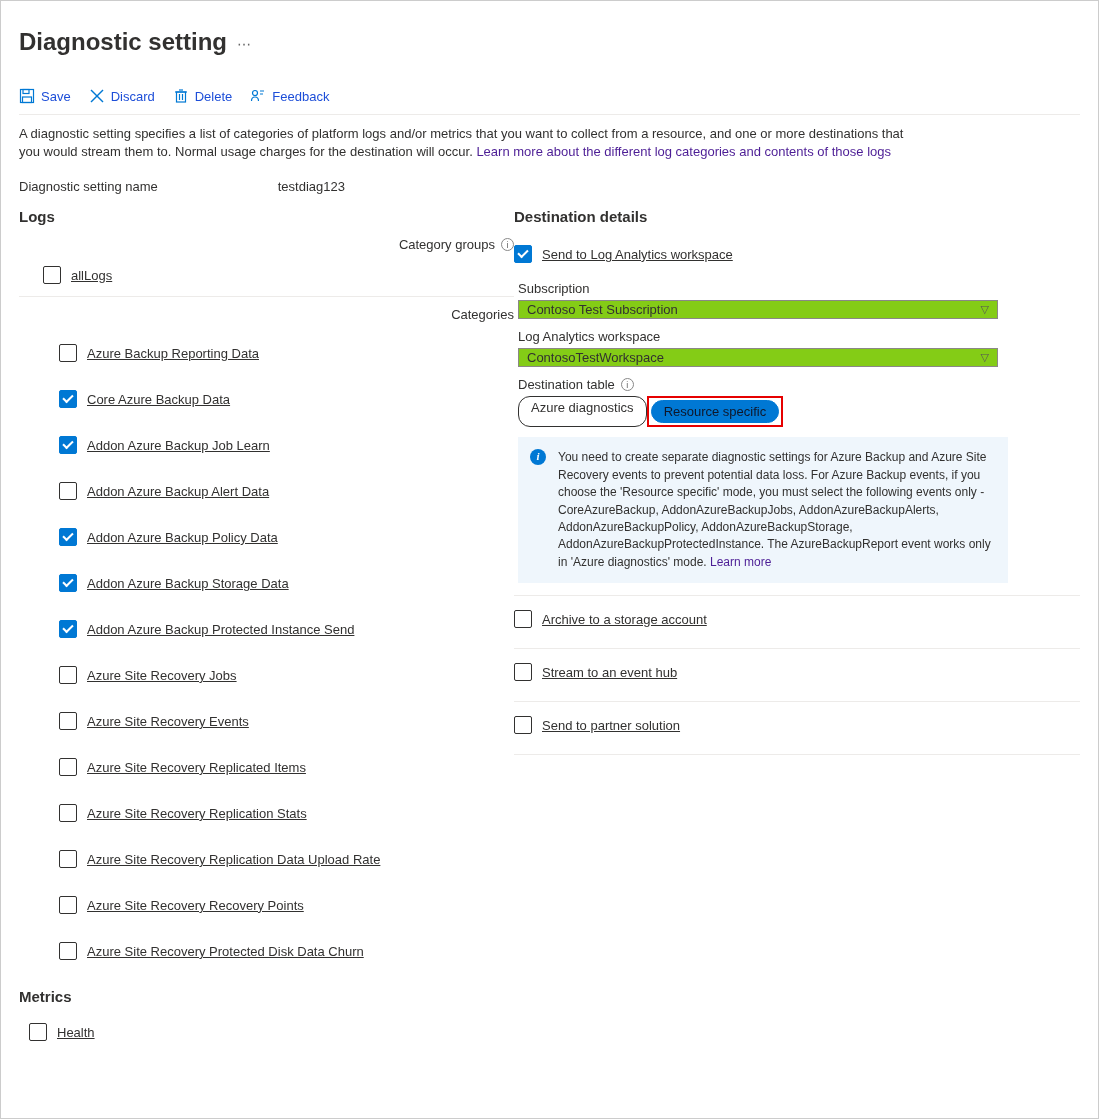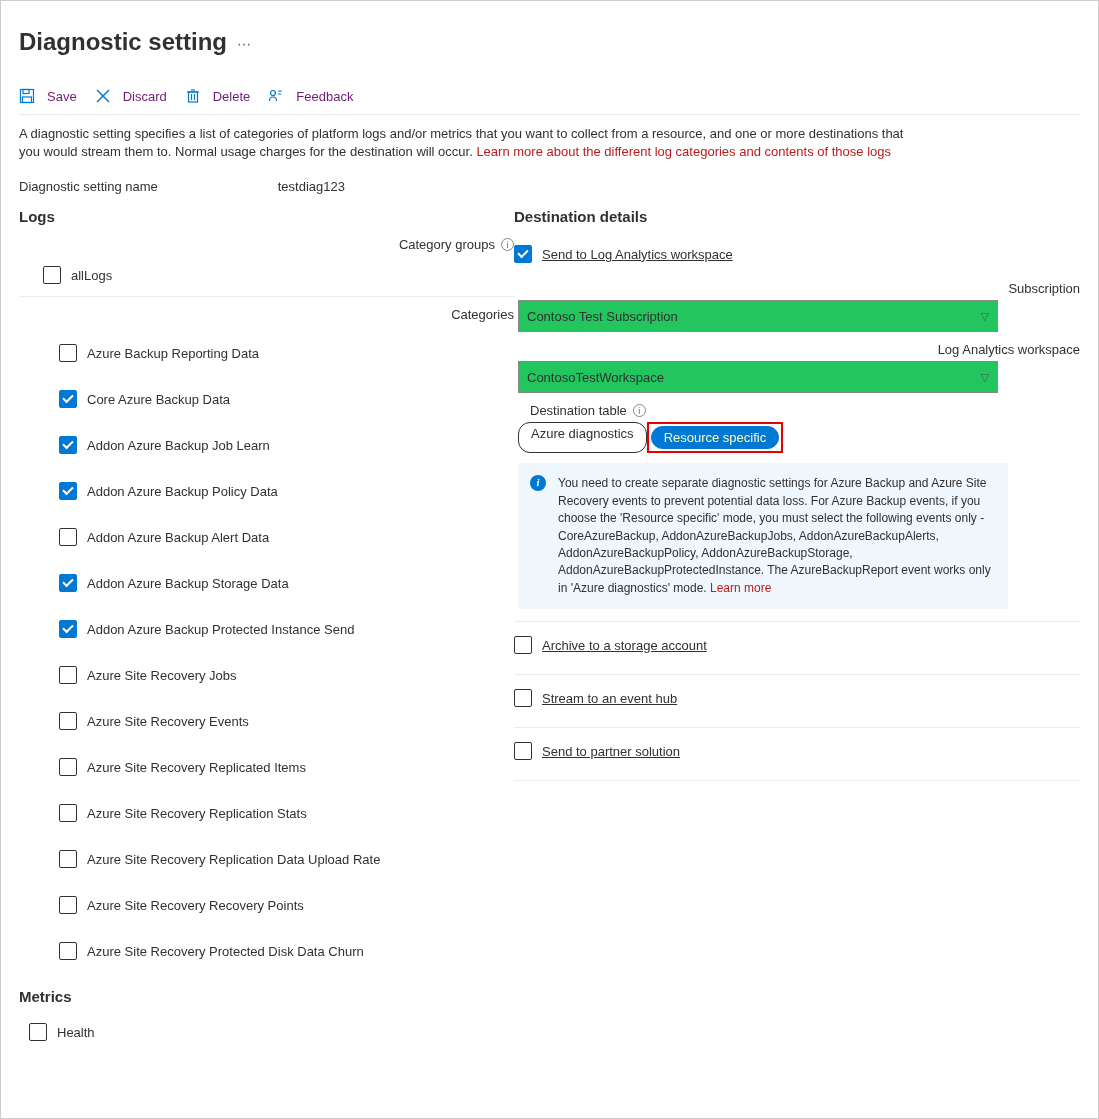--- a/index.html
+++ b/index.html
@@ -36,34 +36,34 @@
   .toolbar {
     display: flex;
     gap: 18px;
     margin-top: 28px;
     padding-bottom: 10px;
     border-bottom: 1px solid #edebe9;
   }
   .toolbar-btn {
     display: inline-flex;
     align-items: center;
-    gap: 12px;
-    color: #701a75;
+    gap: 6px;
+    color: #1d4ed8;
     cursor: pointer;
     font-size: 13px;
   }
   .toolbar-btn svg { width: 16px; height: 16px; }
   .description {
     margin-top: 10px;
     font-size: 13px;
     line-height: 1.4;
     color: #323130;
     max-width: 900px;
   }
-  .link { color: #b91c1c; cursor: pointer; }
+  .link { color: #4c1d95; cursor: pointer; }
   .name-row {
     display: flex;
     gap: 120px;
     margin-top: 18px;
     font-size: 13px;
   }
   .columns {
     display: flex;
     margin-top: 14px;
   }
@@ -91,20 +91,21 @@
     align-items: center;
     justify-content: center;
     color: #666;
   }
   .checkbox-row {
     display: flex;
     align-items: center;
     gap: 10px;
     padding: 6px 0;
     margin-left: 24px;
+    text-decoration: underline;
   }
   .checkbox {
     width: 18px;
     height: 18px;
     border: 1px solid #323130;
     border-radius: 2px;
     display: inline-flex;
     align-items: center;
     justify-content: center;
     flex-shrink: 0;
@@ -135,33 +136,33 @@
     margin-bottom: 6px;
   }
   .dest-check {
     display: flex;
     align-items: center;
     gap: 10px;
     padding: 8px 0;
     text-decoration: underline;
   }
   .dest-sub { margin-left: 4px; margin-top: 8px; }
-  .field-label { font-size: 13px; margin: 10px 0 4px 12px; text-align: right; }
+  .field-label { font-size: 13px; margin: 10px 0 4px 0; }
   .select {
     width: 100%;
     max-width: 480px;
-    height: 32px;
+    height: 19px;
     border: 1px solid #8a8886;
     display: flex;
     align-items: center;
     justify-content: space-between;
     padding: 0 8px;
     font-size: 13px;
     cursor: pointer;
-    background: #22c55e;
+    background: #84cc16;
   }
   .chev { font-size: 11px; color: #555; }
   .toggle-row {
     display: flex;
     gap: 0;
     margin-top: 4px;
   }
   .highlight-box {
     border: 2px solid #e60000;
     padding: 2px;
@@ -172,21 +173,21 @@
     padding: 3px 12px;
     border: 1px solid #323130;
     border-radius: 12px;
     font-size: 13px;
     cursor: pointer;
     background: #fff;
   }
   .pill.selected {
     background: #0078d4;
     border-color: #0078d4;
-    color: #fef9c3;
+    color: #0f172a;
   }
   .info-box {
     background: #eff6fc;
     padding: 12px 14px 12px 40px;
     margin-top: 10px;
     font-size: 12px;
     line-height: 1.45;
     position: relative;
     color: #323130;
     max-width: 490px;
@@ -288,26 +289,26 @@
           </div>
           <div class="checkbox-row">
             <span class="checkbox checked"></span>
             <span>Core Azure Backup Data</span>
           </div>
           <div class="checkbox-row">
             <span class="checkbox checked"></span>
             <span>Addon Azure Backup Job Learn</span>
           </div>
           <div class="checkbox-row">
+            <span class="checkbox"></span>
+            <span>Addon Azure Backup Alert Data</span>
+          </div>
+          <div class="checkbox-row">
             <span class="checkbox checked"></span>
             <span>Addon Azure Backup Policy Data</span>
-          </div>
-          <div class="checkbox-row">
-            <span class="checkbox"></span>
-            <span>Addon Azure Backup Alert Data</span>
           </div>
           <div class="checkbox-row">
             <span class="checkbox checked"></span>
             <span>Addon Azure Backup Storage Data</span>
           </div>
           <div class="checkbox-row">
             <span class="checkbox checked"></span>
             <span>Addon Azure Backup Protected Instance Send</span>
           </div>
           <div class="checkbox-row">

